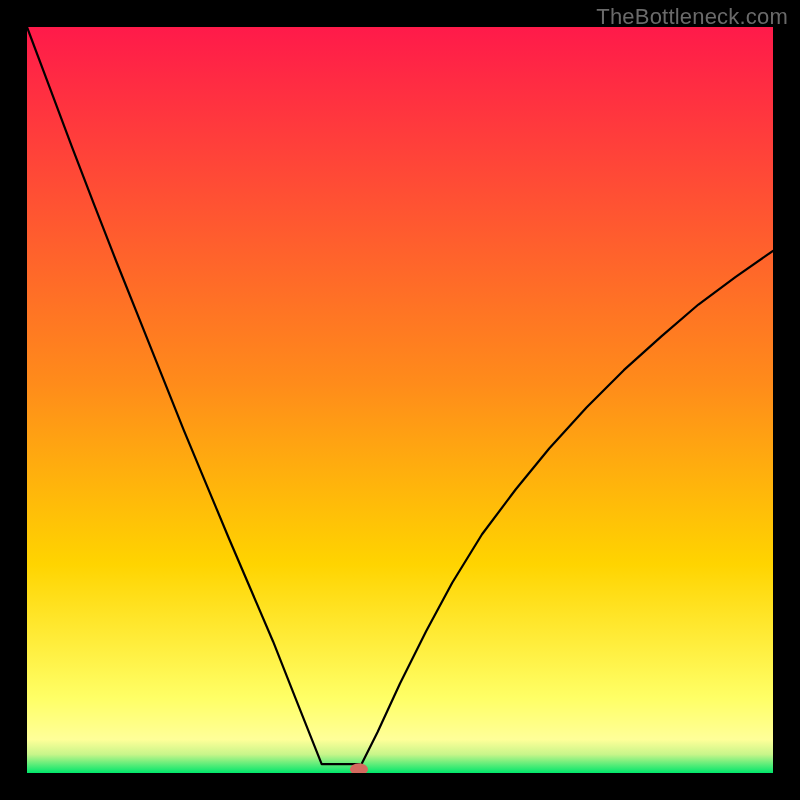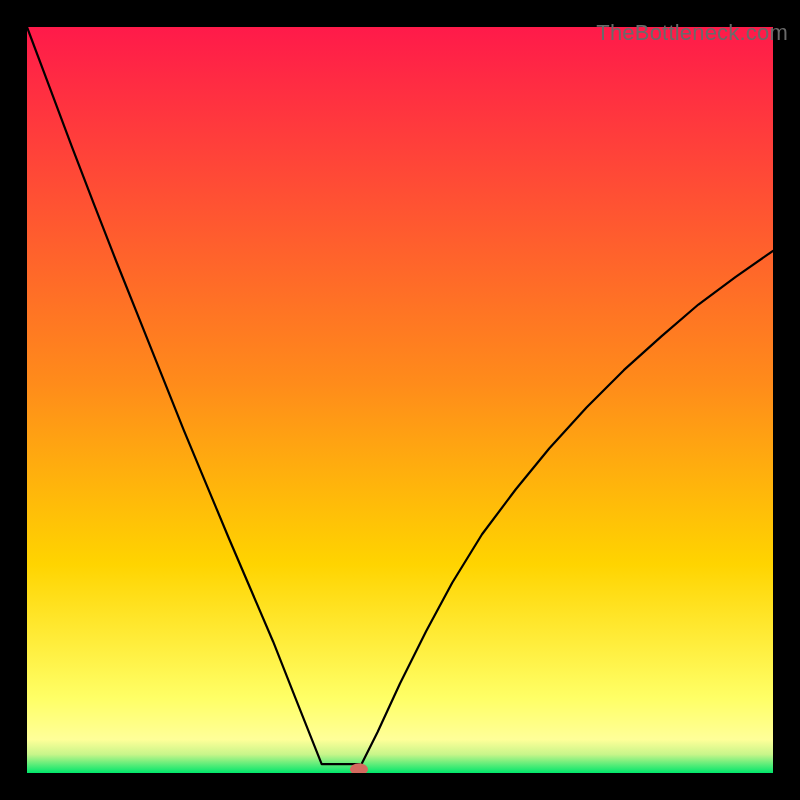--- a/index.html
+++ b/index.html
@@ -21,21 +21,21 @@
   }
   .plot {
     position: absolute;
     left: 0;
     top: 0;
     width: 746px;
     height: 746px;
   }
   .watermark {
     position: absolute;
-    top: 20px;
+    top: 4px;
     right: 12px;
     font-size: 22px;
     font-weight: 500;
     color: #6a6a6a;
     letter-spacing: 0.2px;
   }
 </style>
 </head>
 <body>
 

